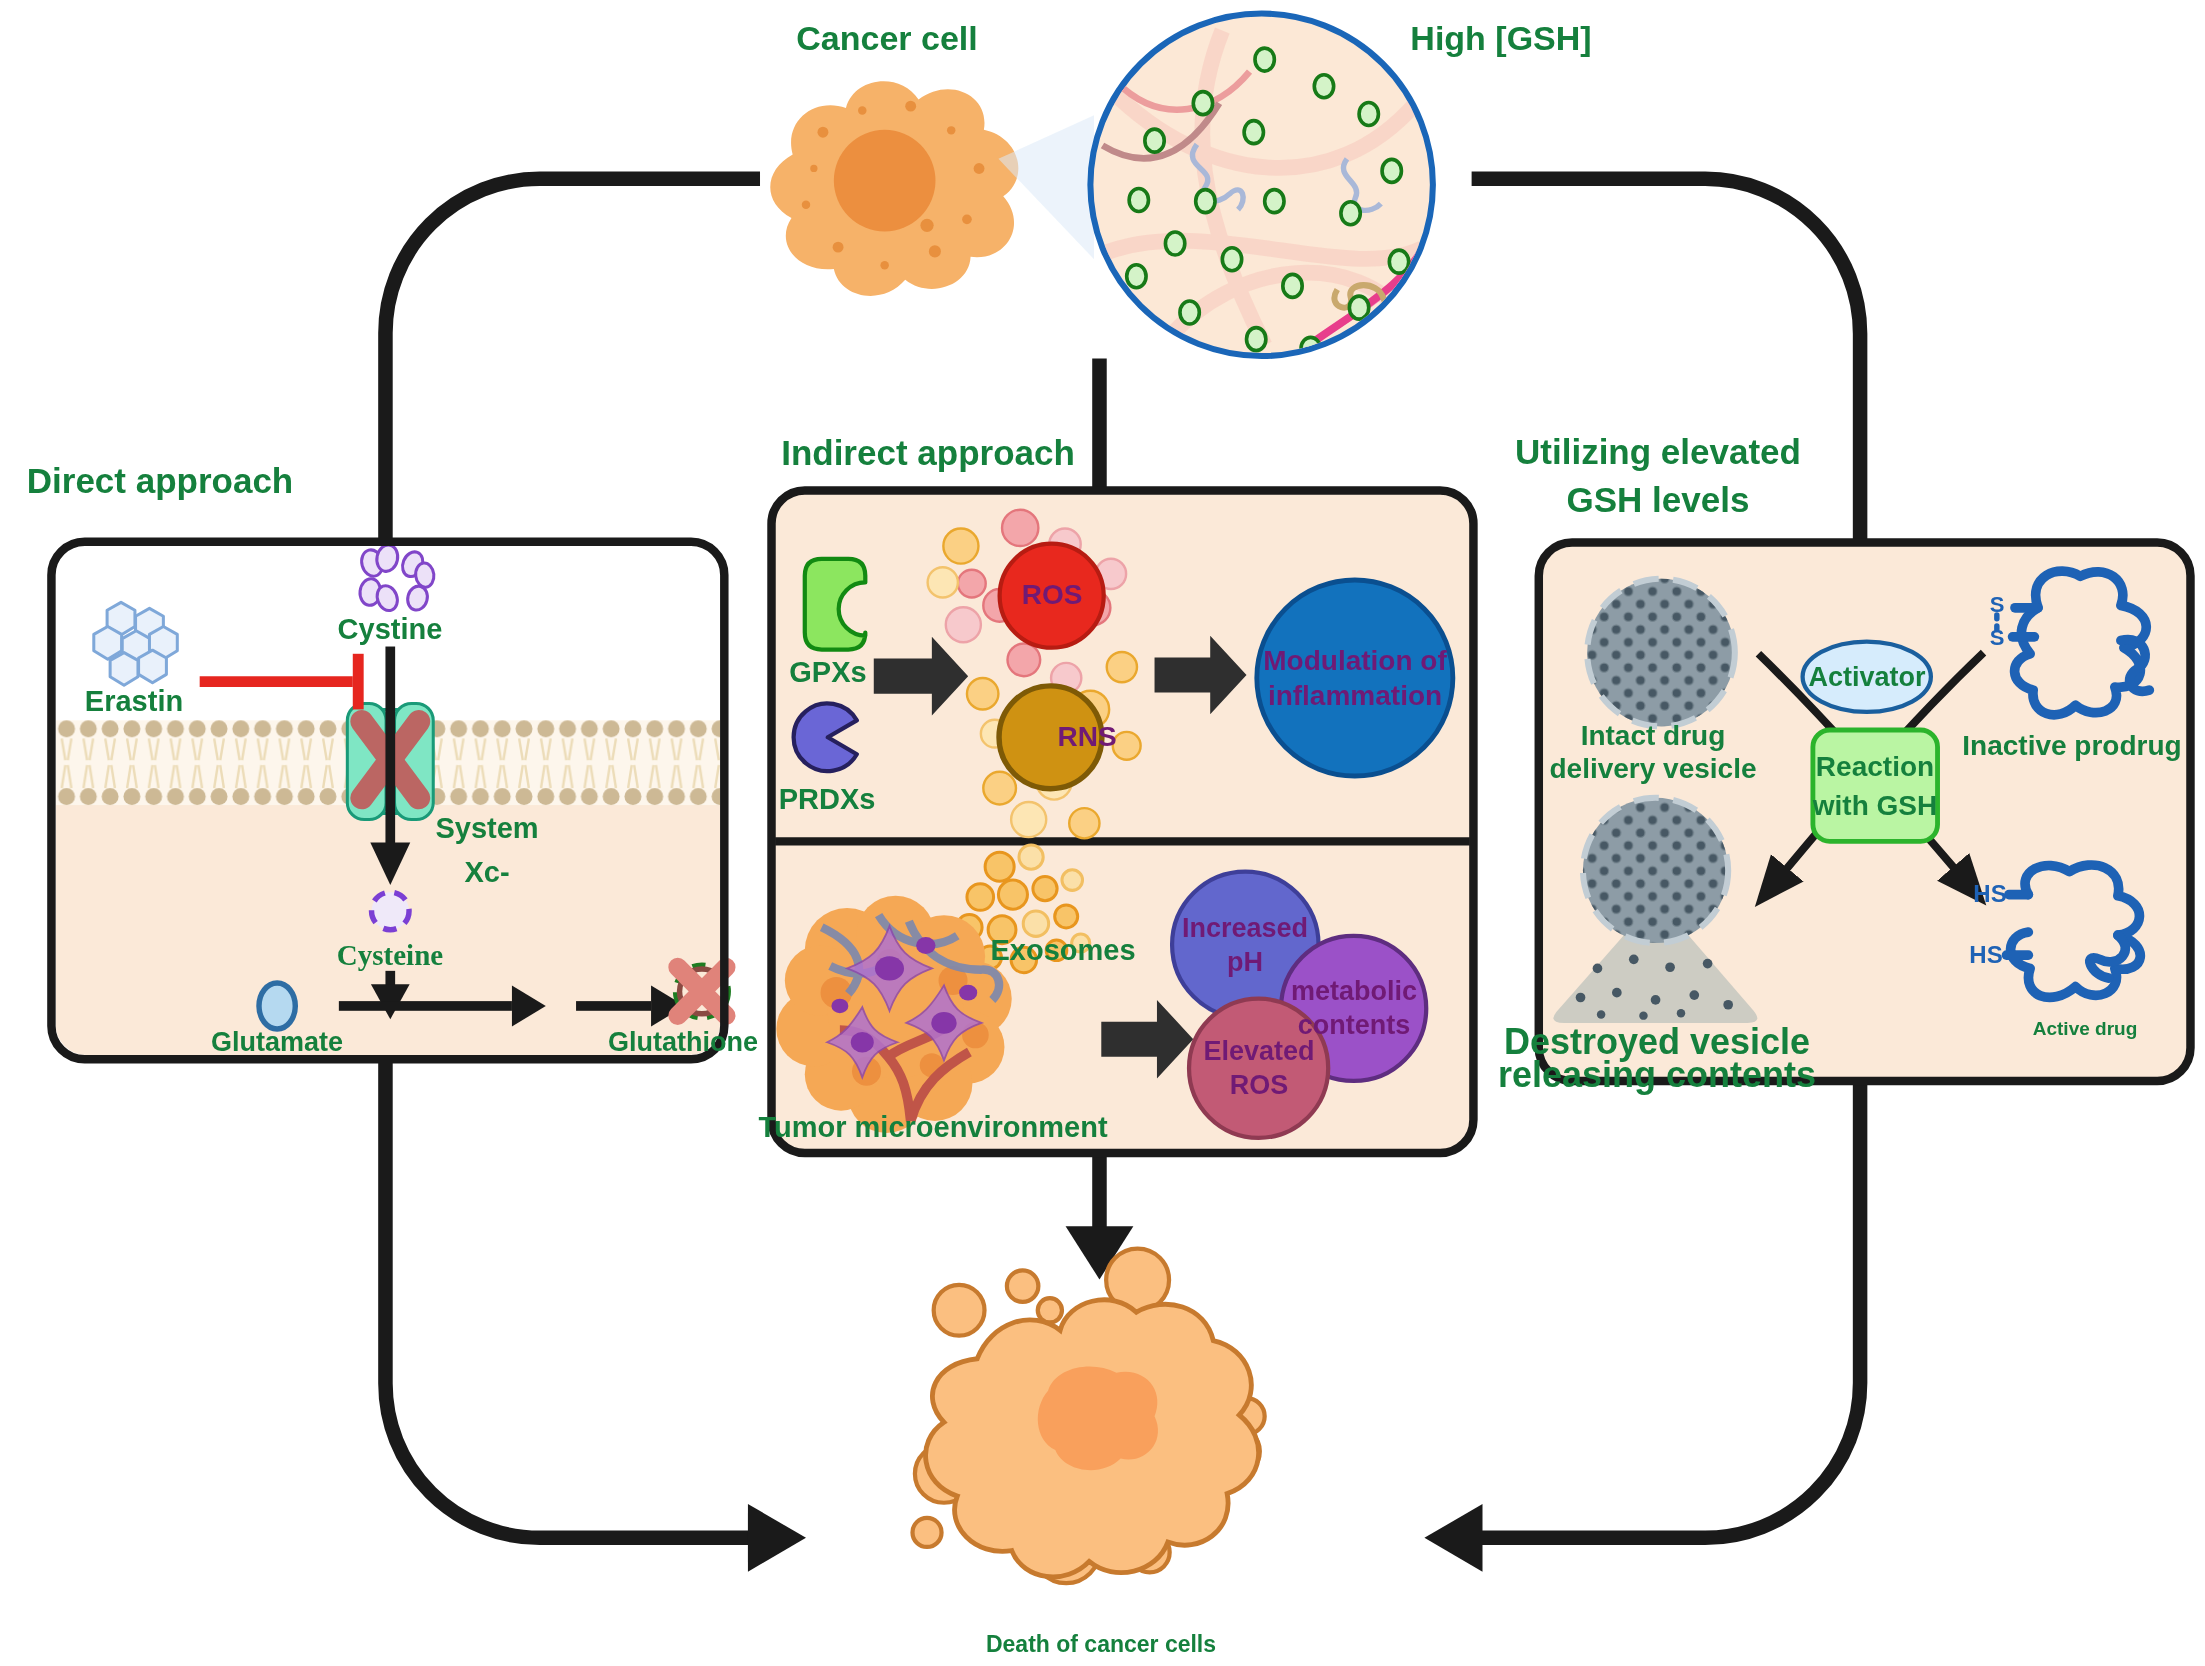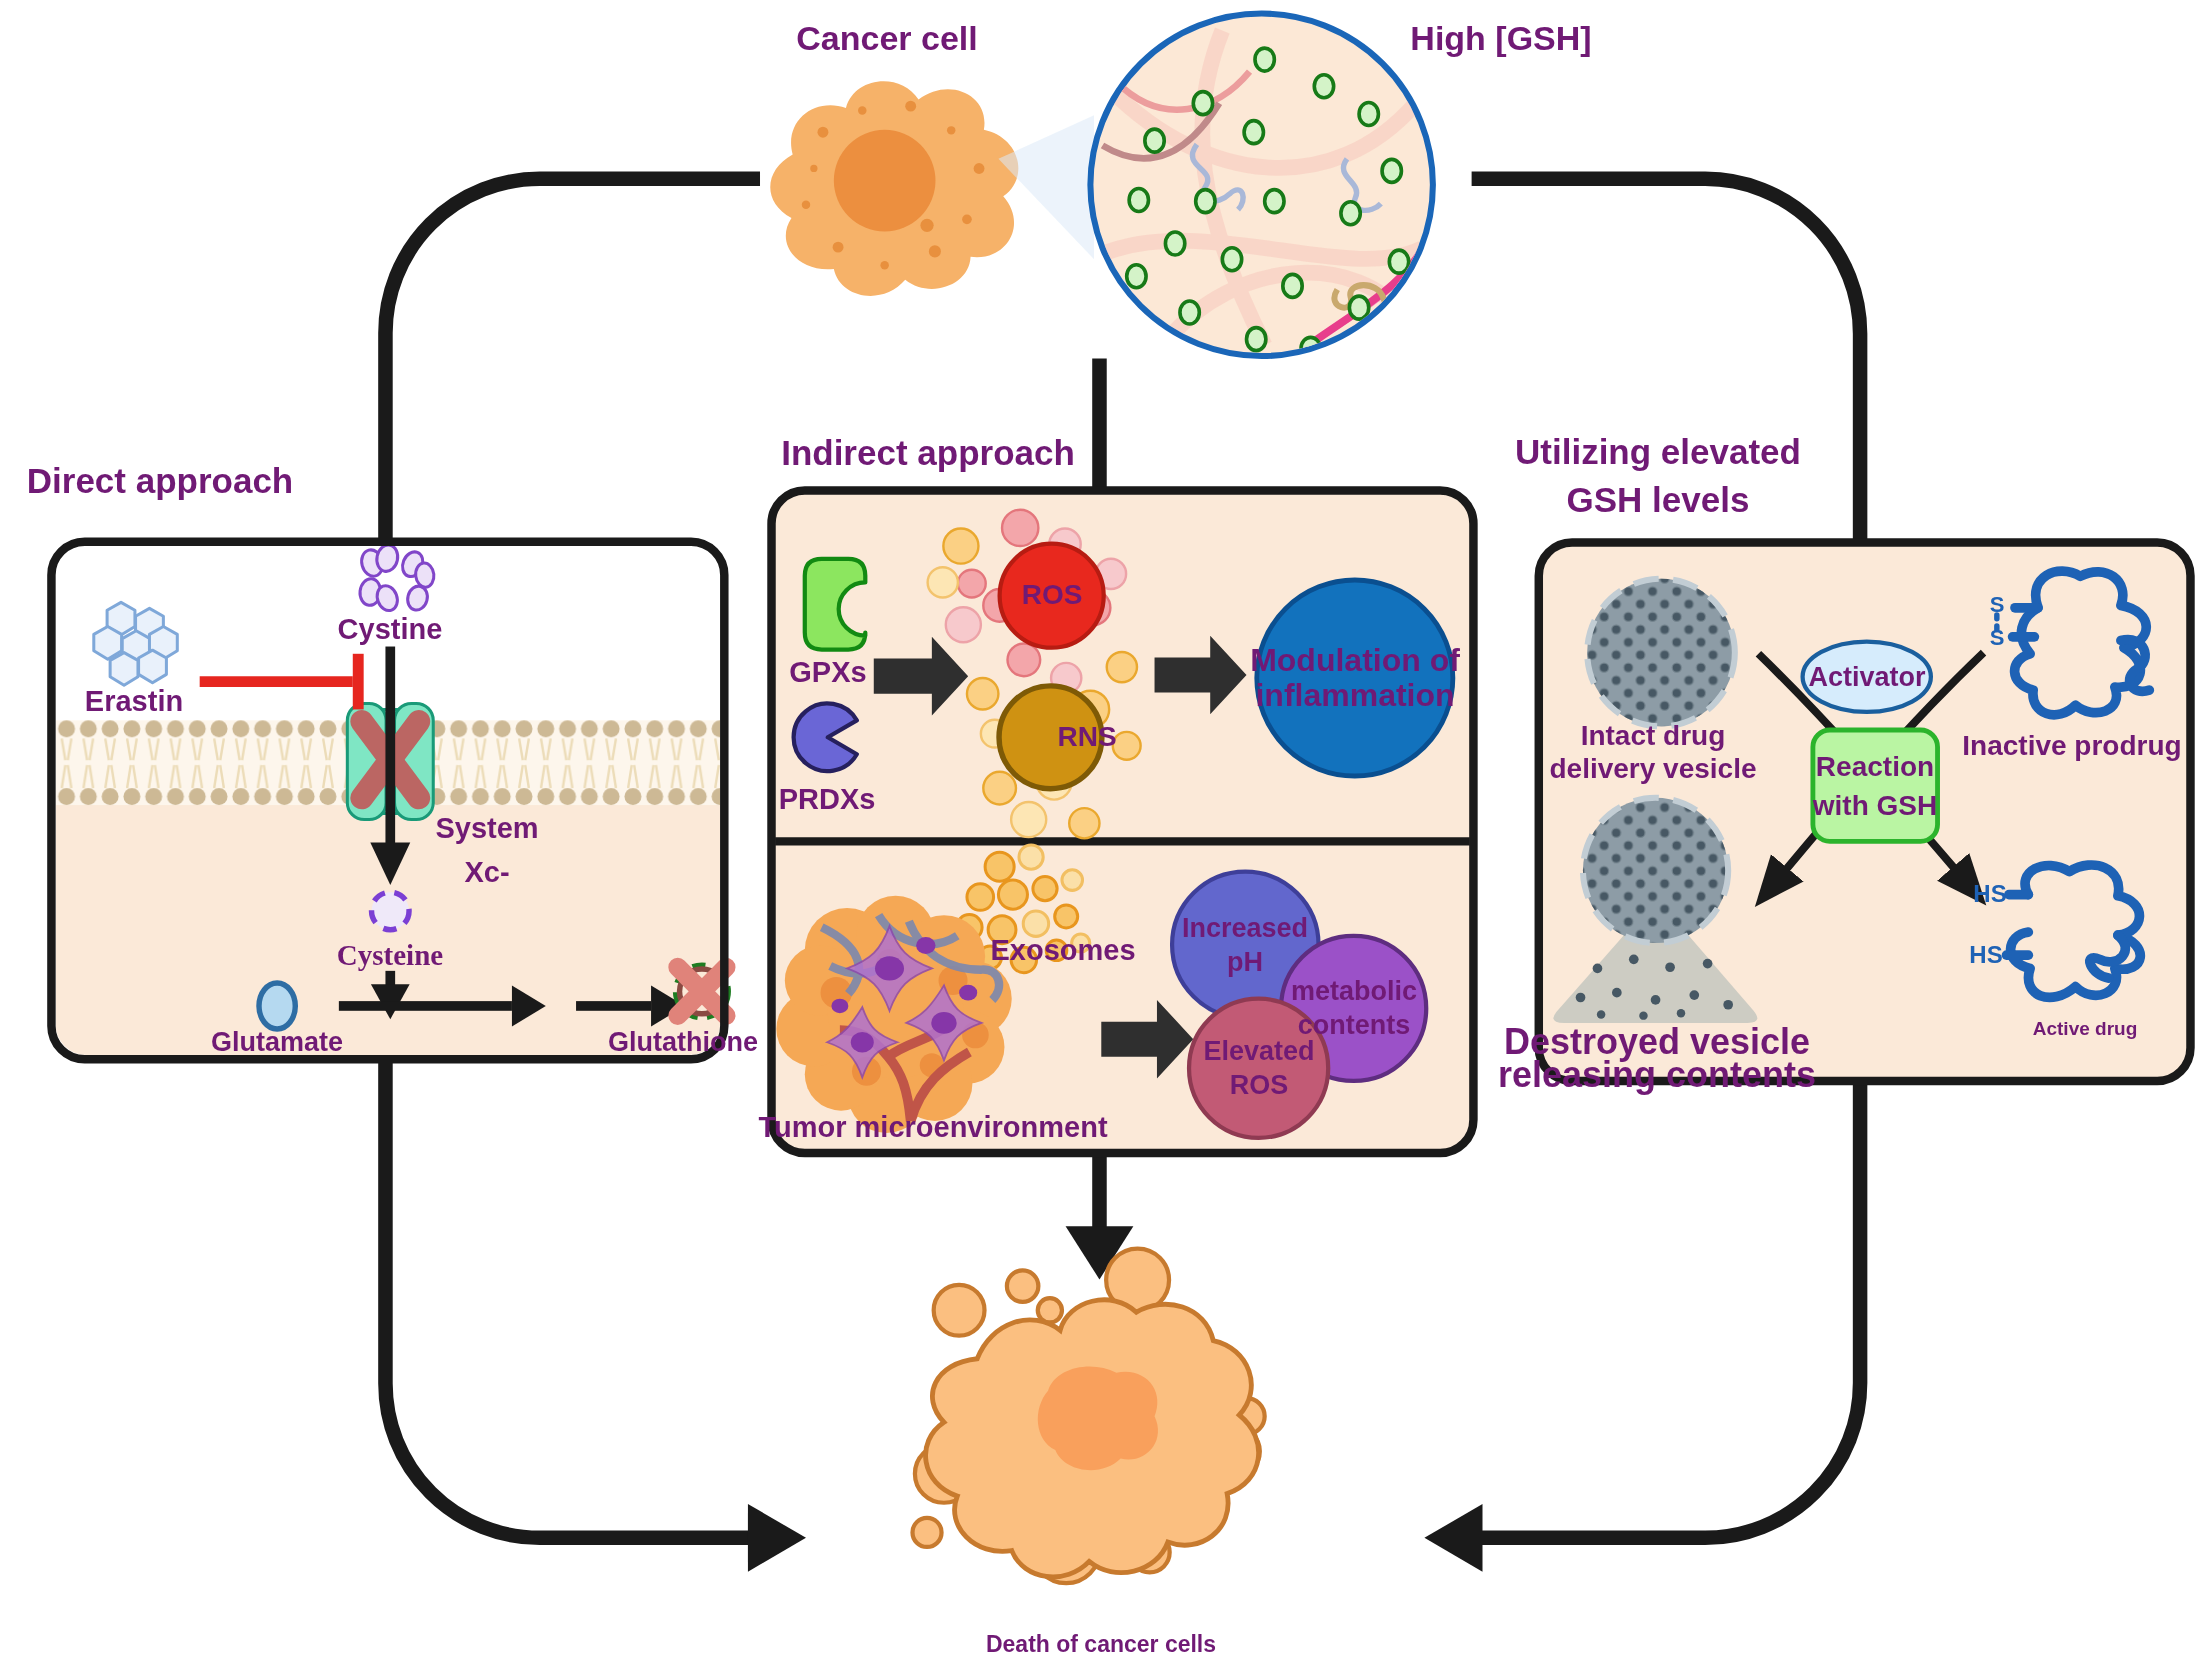--- a/index.html
+++ b/index.html
@@ -1,19 +1,19 @@
 <!DOCTYPE html>
 <html style="font-size:9.7px"><head>
 <meta charset="utf-8">
 <style>
   html,body{margin:0;padding:0;background:#ffffff;}
   .stage{position:relative;width:2205px;height:1667px;background:#ffffff;
          font-family:"Liberation Sans",sans-serif;overflow:hidden;}
   .art{position:absolute;left:0;top:0;}
-  .label{position:absolute;transform:translate(-50%,-50%);font-weight:700;color:#701a75;
+  .label{position:absolute;transform:translate(-50%,-50%);font-weight:700;color:#15803d;
          text-align:center;white-space:nowrap;line-height:1.12;}
   .label span{display:block;}
   .white{color:#701a75;}
   .blue{color:#1e62b5;}
 </style>
 </head>
 <body>
 
 <div class="stage">
 <svg class="art" width="2205" height="1667" viewBox="0 0 3644 2754">
@@ -416,21 +416,21 @@
 </div>
 <div class="label" style="left:390px;top:955px;font-size:29px;font-family:Liberation Serif, serif;">Cysteine</div>
 <div class="label" style="left:277px;top:1042px;font-size:27px;">Glutamate</div>
 <div class="label" style="left:683px;top:1042px;font-size:27px;">Glutathione</div>
 
 <div class="label" style="left:928px;top:453px;font-size:35px;">Indirect approach</div>
 <div class="label" style="left:828px;top:672px;font-size:29px;">GPXs</div>
 <div class="label" style="left:827px;top:799px;font-size:29px;">PRDXs</div>
 <div class="label white" style="left:1052px;top:595px;font-size:28px;">ROS</div>
 <div class="label white" style="left:1051px;top:737px;font-size:28px;margin-left:36px;">RNS</div>
-<div class="label white" style="left:1355px;top:678px;font-size:32px;line-height:35px;">
+<div class="label white" style="left:1355px;top:678px;font-size:28px;line-height:35px;">
   <span>Modulation of</span>
   <span>inflammation</span>
 </div>
 <div class="label" style="left:1063px;top:950px;font-size:29px;">Exosomes</div>
 <div class="label" style="left:933px;top:1127px;font-size:29px;">Tumor microenvironment</div>
 <div class="label white" style="left:1245px;top:945px;font-size:27px;line-height:34px;">
   <span>Increased</span>
   <span>pH</span>
 </div>
 <div class="label white" style="left:1354px;top:1008px;font-size:27px;line-height:34px;">

